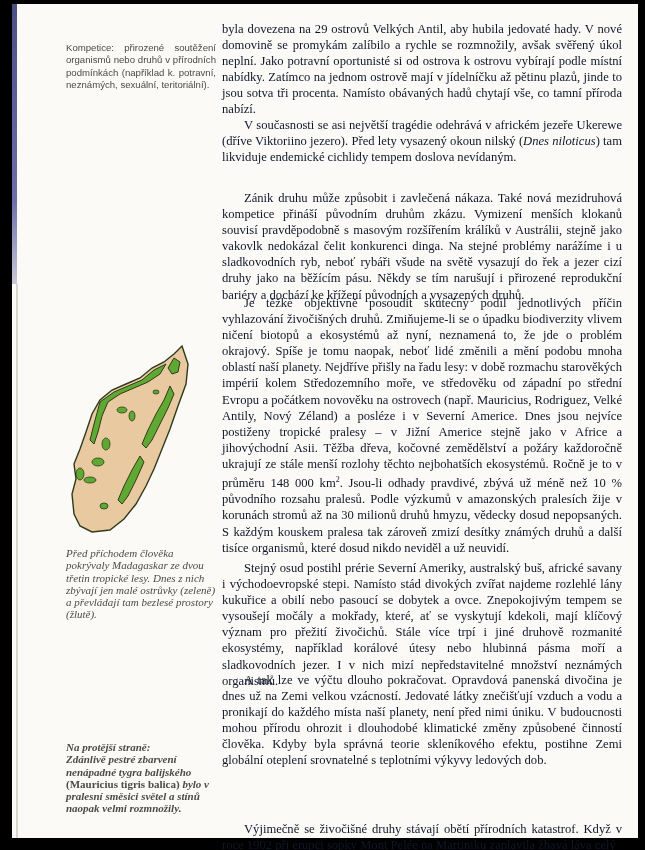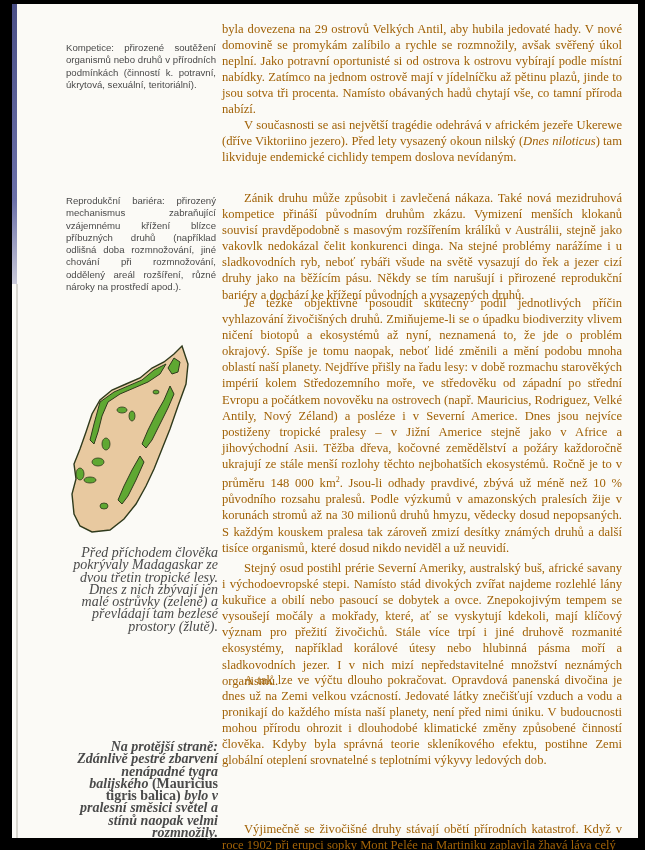--- a/index.html
+++ b/index.html
@@ -15,42 +15,41 @@
   .spine-line {
     position:absolute; left:4px; top:280px; width:2px; height:554px;
     background:#d8d6cf;
   }
   .side {
     position:absolute; font-family:"Liberation Sans", sans-serif;
     font-size:9.6px; line-height:12.3px; color:#4a4a4a; text-align:justify;
   }
   .side-it {
     position:absolute; font-family:"Liberation Serif", serif; font-style:italic;
-    font-size:14px; line-height:12.3px; color:#4a4a4a;text-align:right;
+    font-size:11px; line-height:12.3px; color:#4a4a4a;
   }
   .side-it .upright { font-style:normal; }
   .main {
     position:absolute; left:210px; width:400px;
     font-family:"Liberation Serif", serif; font-size:12.6px; line-height:16.1px;
-    color:#a16207; text-align:justify;
+    color:#0f172a; text-align:justify;
   }
   .main p { margin:0; text-indent:22px; }
   .main p.noindent { text-indent:0; }
   .map { position:absolute; left:58px; top:340px; width:120px; height:190px; }
 </style>
 </head>
 <body>
 
 <div class="page">
   <div class="spine"></div>
   <div class="spine-line"></div>
 
-  <div class="side" style="left:54px; top:38px; width:150px;">Kompetice: přirozené soutěžení organismů nebo druhů v přírodních podmínkách (činností k. potravní, úkrytová, sexuální, teritoriální).</div>
+  <div class="side" style="left:54px; top:38px; width:150px;">Kompetice: přirozené soutěžení organismů nebo druhů v přírodních podmínkách (například k. potravní, neznámých, sexuální, teritoriální).</div>
 
-  <div class="side" style="left:54px; top:191px; width:150px;">Reprodukční bariéra: přirozený mechanismus zabraňující vzájemnému křížení blízce příbuzných druhů (například odlišná doba rozmnožování, jiné chování při rozmnožování, oddělený areál rozšíření, různé nároky na prostředí apod.).</div>
 
   <svg class="map" viewBox="0 0 120 190">
     <path d="M112,2 L118,20 L116,40 L108,62 L100,85 L92,105 L84,125 L76,142 L66,160 L54,175 L40,186 L22,188 L10,182 L4,170 L2,150 L6,135 L4,120 L10,105 L16,88 L22,70 L30,56 L42,46 L56,40 L70,34 L82,24 L94,18 L104,10 Z" fill="#e8c9a0" stroke="#2f3a1c" stroke-width="1.4"></path>
     <path d="M30,58 L44,48 L58,42 L72,36 L84,26 L96,20 L90,30 L78,38 L64,44 L50,50 L38,58 L32,72 L28,88 L24,100 L20,96 L24,80 Z" fill="#5fa832" stroke="#2f3a1c" stroke-width="1"></path>
     <path d="M100,42 L104,50 L98,64 L90,80 L82,96 L76,104 L72,100 L78,86 L86,70 L94,56 Z" fill="#5fa832" stroke="#2f3a1c" stroke-width="1"></path>
     <path d="M70,112 L74,118 L66,136 L58,152 L52,160 L48,156 L54,142 L62,126 Z" fill="#5fa832" stroke="#2f3a1c" stroke-width="1"></path>
     <path d="M104,14 L110,18 L108,28 L102,30 L98,24 Z" fill="#5fa832" stroke="#2f3a1c" stroke-width="1"></path>
     <ellipse cx="52" cy="66" rx="5" ry="3" fill="#5fa832" stroke="#2f3a1c" stroke-width="0.8"></ellipse>
     <ellipse cx="62" cy="72" rx="3" ry="5" fill="#5fa832" stroke="#2f3a1c" stroke-width="0.8"></ellipse>
     <ellipse cx="36" cy="100" rx="4" ry="6" fill="#5fa832" stroke="#2f3a1c" stroke-width="0.8"></ellipse>

